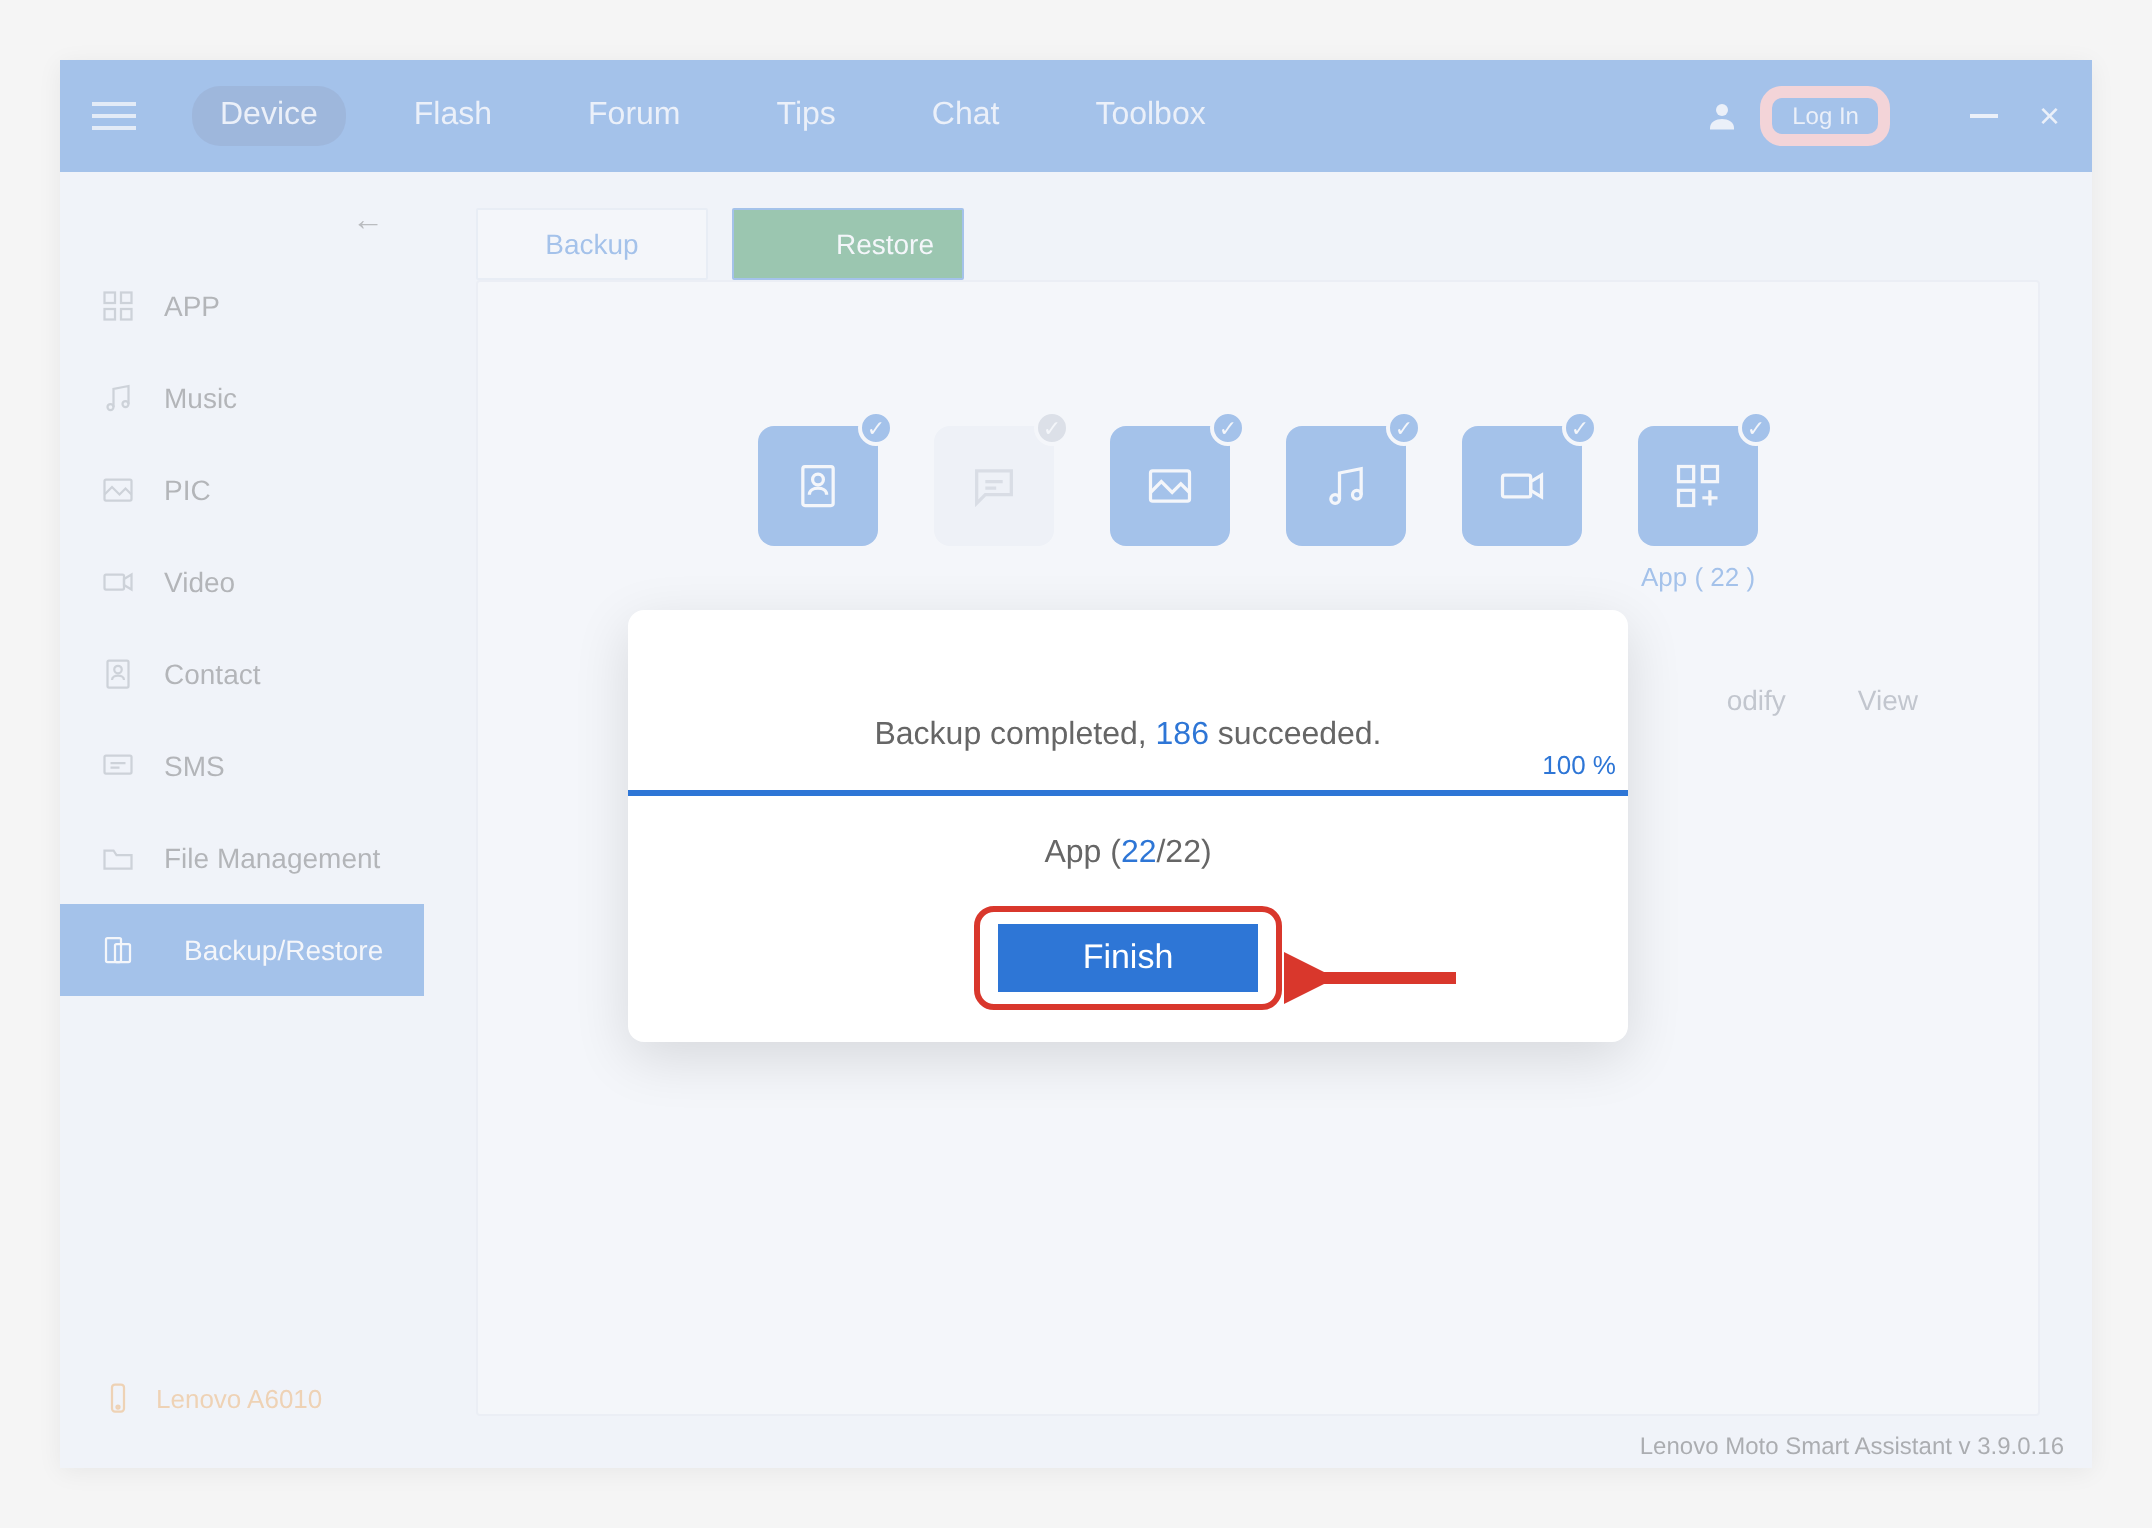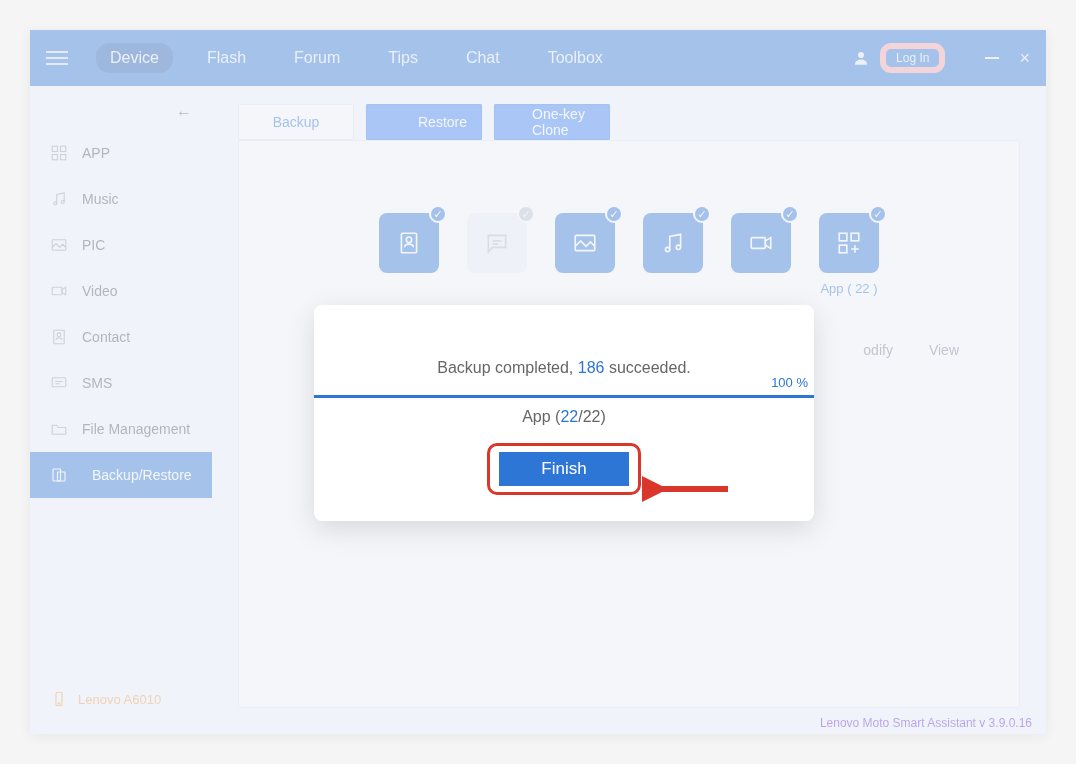--- a/index.html
+++ b/index.html
@@ -37,44 +37,44 @@
   .device-name { display:flex; align-items:center; gap:10px; padding:16px 20px 26px; font-size:13px; color:#f0a04a;}
   .side-icon { width:18px; height:18px; }
   .side-icon svg { width:18px; height:18px; stroke:#9aa0a9; fill:none; stroke-width:1.5;}
   .device-name .side-icon svg { stroke:#f0a04a;}
 
   
   .main { flex:1; display:flex; flex-direction:column; }
   .sub-tabs { display:flex; gap:12px; padding:18px 26px 0;}
   .sub-tab { width:116px; height:36px; border:1px solid #dfe6f2; background:#fff; display:flex; align-items:center; justify-content:center; font-size:14px; border-radius:1px; cursor:pointer;}
   .sub-tab.on { color:#2e76d6; }
-  .sub-tab.filled { background:#3b82f6; color:#fff; border-color:#2e76d6;padding-left:37px;}
+  .sub-tab.filled { background:#15803d; color:#fff; border-color:#2e76d6;padding-left:37px;}
   .panel { flex:1; margin:0px 26px 26px; background:#fff; border:1px solid #e6eaf1; border-radius:2px; position:relative; display:flex; flex-direction:column; align-items:center; padding-top:72px;}
   .tile-row { display:flex; gap:28px; }
   .tile { width:60px; height:60px; background:#2e76d6; border-radius:8px; display:flex; align-items:center; justify-content:center; position:relative;}
   .tile.disabled { background:#eef1f6;}
   .tile svg { stroke:#fff; fill:none; width:26px; height:26px; stroke-width:1.5;}
   .tile.disabled svg { stroke:#b7bec9;}
   .badge { position:absolute; top:-8px; right:-8px; width:18px; height:18px; border-radius:50%; background:#2e76d6; color:#fff; border:2px solid #fff; display:flex; align-items:center; justify-content:center; font-size:11px;}
   .badge.off { background:#c0c6d0; color:#fff;}
   .tile-label { font-size:13px; color:#2e76d6; text-align:center; margin-top:8px;}
   .tile-wrap { display:flex; flex-direction:column; align-items:center;}
   .row-actions { margin-top:46px; display:flex; gap:36px; font-size:14px; color:#7b828c; width:100%; justify-content:flex-end; padding-right:60px;}
   .backup-btn { margin-top:32px; background:#2e76d6; color:#fff; width:122px; height:36px; display:flex; align-items:center; justify-content:center; font-size:17px; cursor:pointer;}
-  .footer-text { position:absolute; bottom:4px; right:14px; font-size:12px; color:#6d28d9;}
+  .footer-text { position:absolute; bottom:4px; right:14px; font-size:12px; color:#404040;}
 
   
   .overlay { position:absolute; inset:0; background:rgba(238,241,247,.62); display:flex; align-items:flex-start; justify-content:center;}
   .modal { position:absolute; left:284px; top:275px; width:500px; height:216px; background:#fff; border-radius:8px; box-shadow:0 8px 28px rgba(0,0,0,.12); display:flex; flex-direction:column; align-items:center; padding-top:54px;}
   .modal-line1 { font-size:16px; color:#666;}
   .modal-line1 .n-blue { color:#2e76d6;}
   .progress-wrap { margin-top:18px; width:100%; position:relative;}
   .progress-pct { position:absolute; right:6px; top:-20px; font-size:13px; color:#2e76d6;}
   .progress-bar { height:3px; background:#2e76d6; width:100%;}
-  .modal-line2 { margin-top:10px; font-size:16px; color:#666;}
+  .modal-line2 { margin-top:20px; font-size:16px; color:#666;}
   .finish-wrap { margin-top:26px; position:relative;}
   .finish-outline { position:absolute; inset:-9px -12px; border:3px solid #d9372c; border-radius:10px;}
   .finish-btn { background:#2e76d6; color:#fff; width:130px; height:34px; display:flex; align-items:center; justify-content:center; font-size:17px; cursor:pointer; position:relative; z-index:2;}
   .annot-arrow { position:absolute; left:612px; top:444px; pointer-events:none;}
 </style>
 </head>
 <body>
 
 <div class="app-window">
 
@@ -177,21 +177,20 @@
               <circle cx="12" cy="18" r="1"></circle>
             </svg></span>
         <span>Lenovo A6010</span>
       </div>
     </div>
 
     <div class="main">
       <div class="sub-tabs">
         <div class="sub-tab on">Backup</div>
         <div class="sub-tab filled">Restore</div>
-        <div class="sub-tab filled">One-key Clone</div>
       </div>
       <div class="panel">
         <div class="tile-row">
           <div class="tile-wrap">
               <div class="tile">
                 <span class="badge">✓</span>
                 <svg viewBox="0 0 24 24">
                   <rect x="5" y="3" width="14" height="18" rx="1"></rect>
                   <circle cx="12" cy="9" r="2.5"></circle>
                   <path d="M8 16c0-2 2-3 4-3s4 1 4 3"></path>

